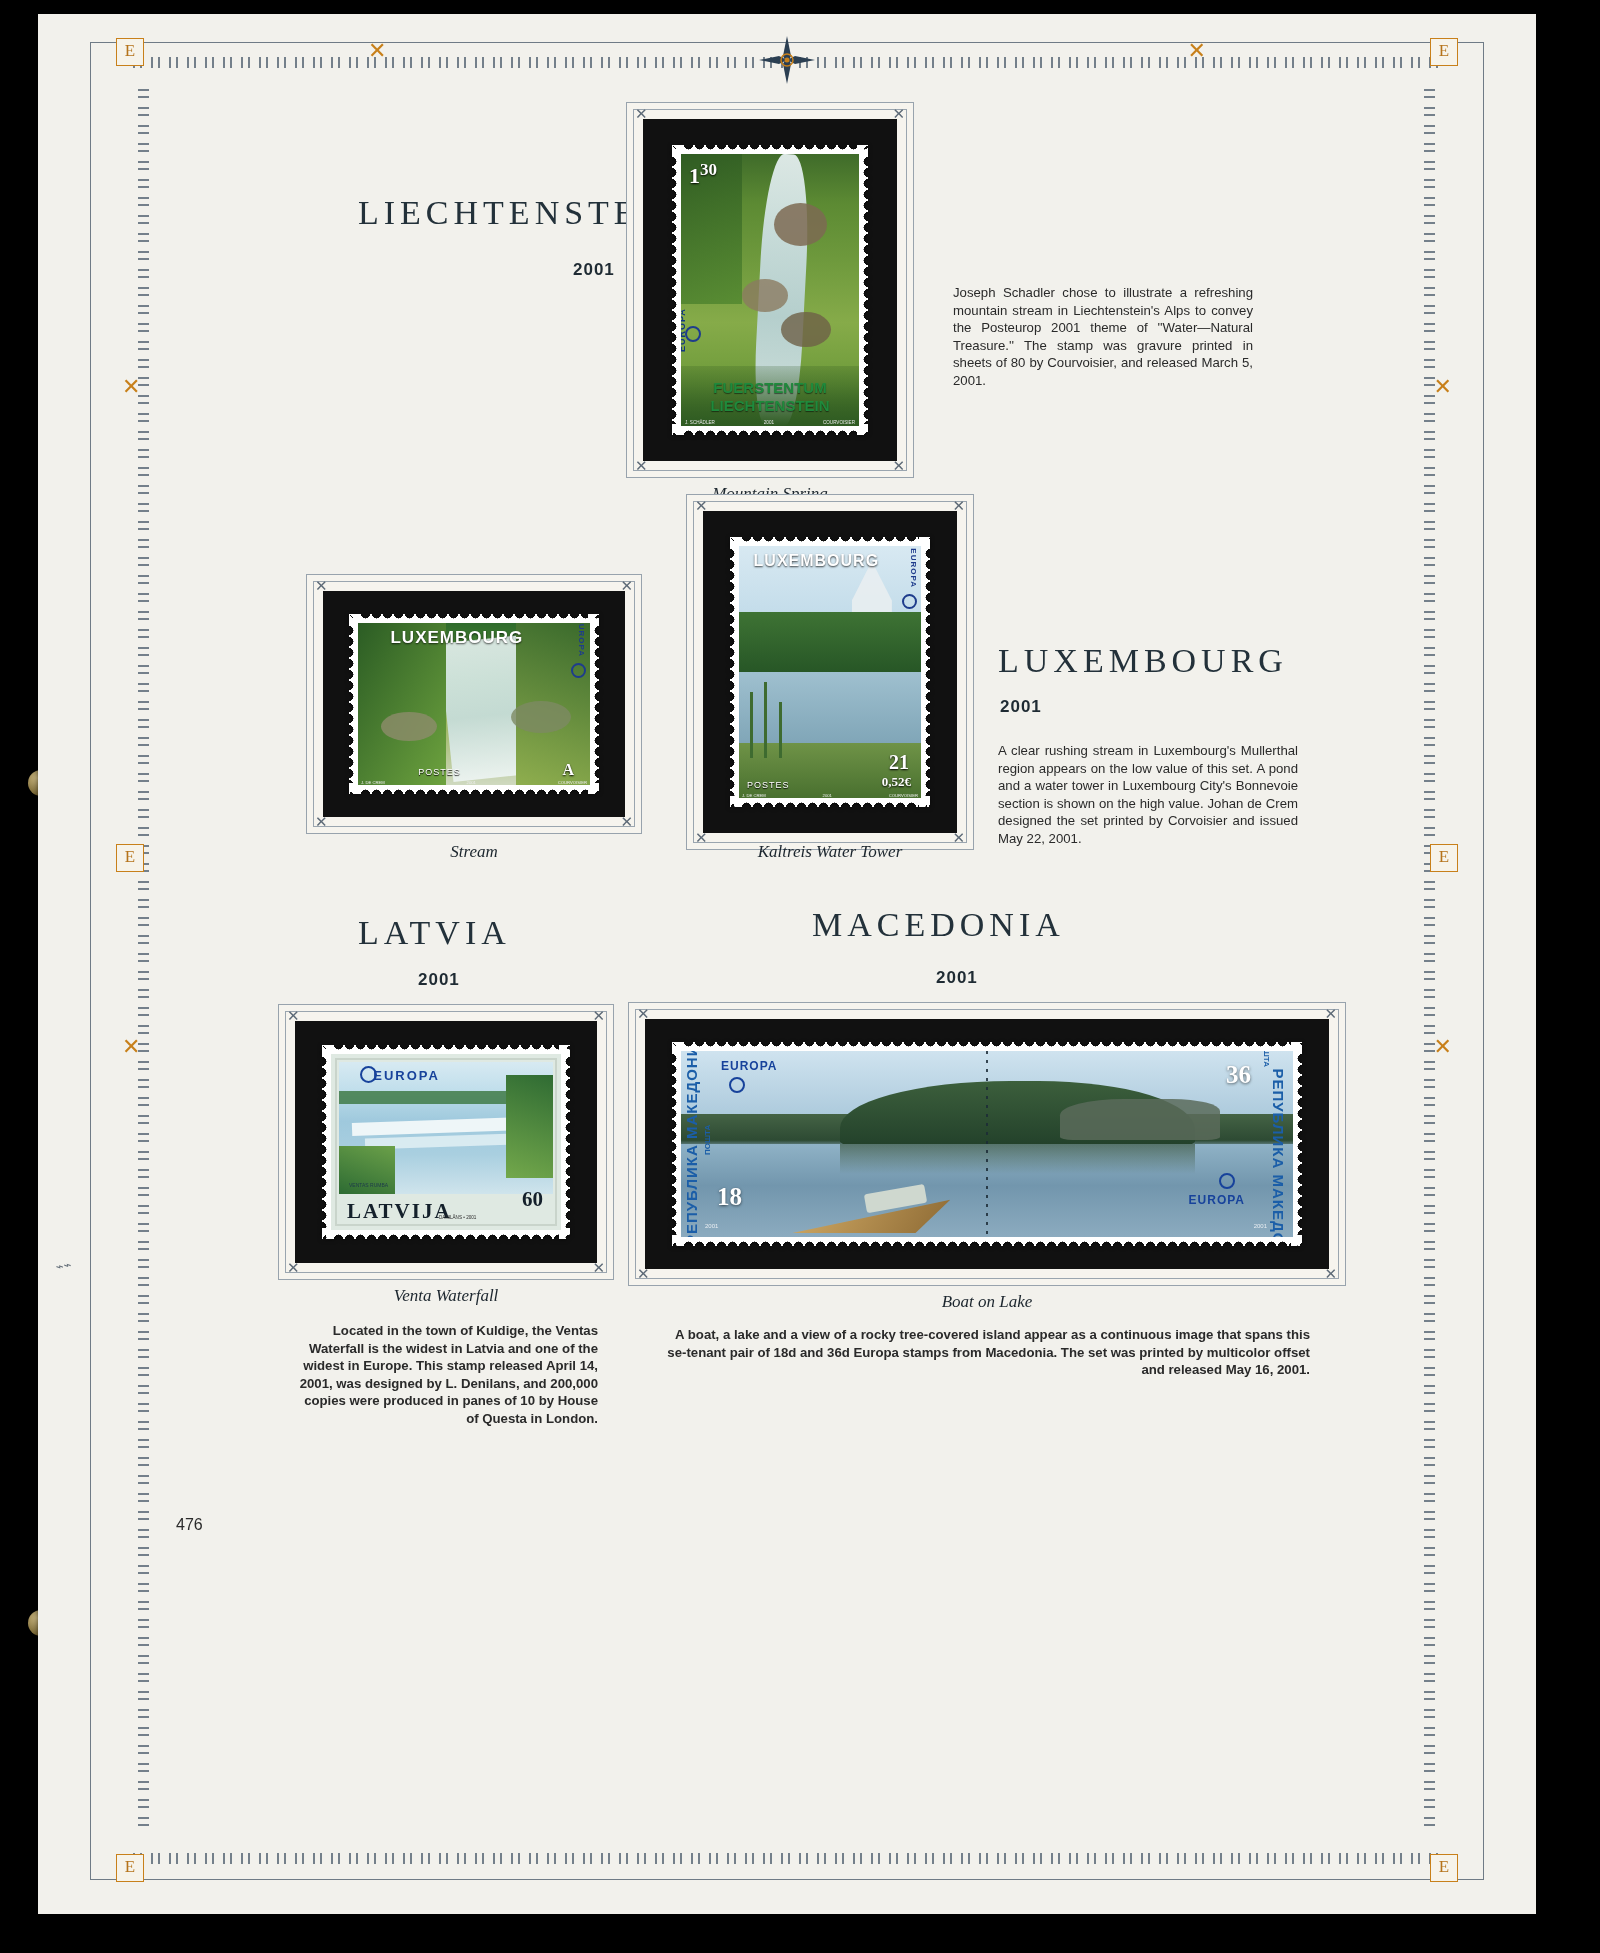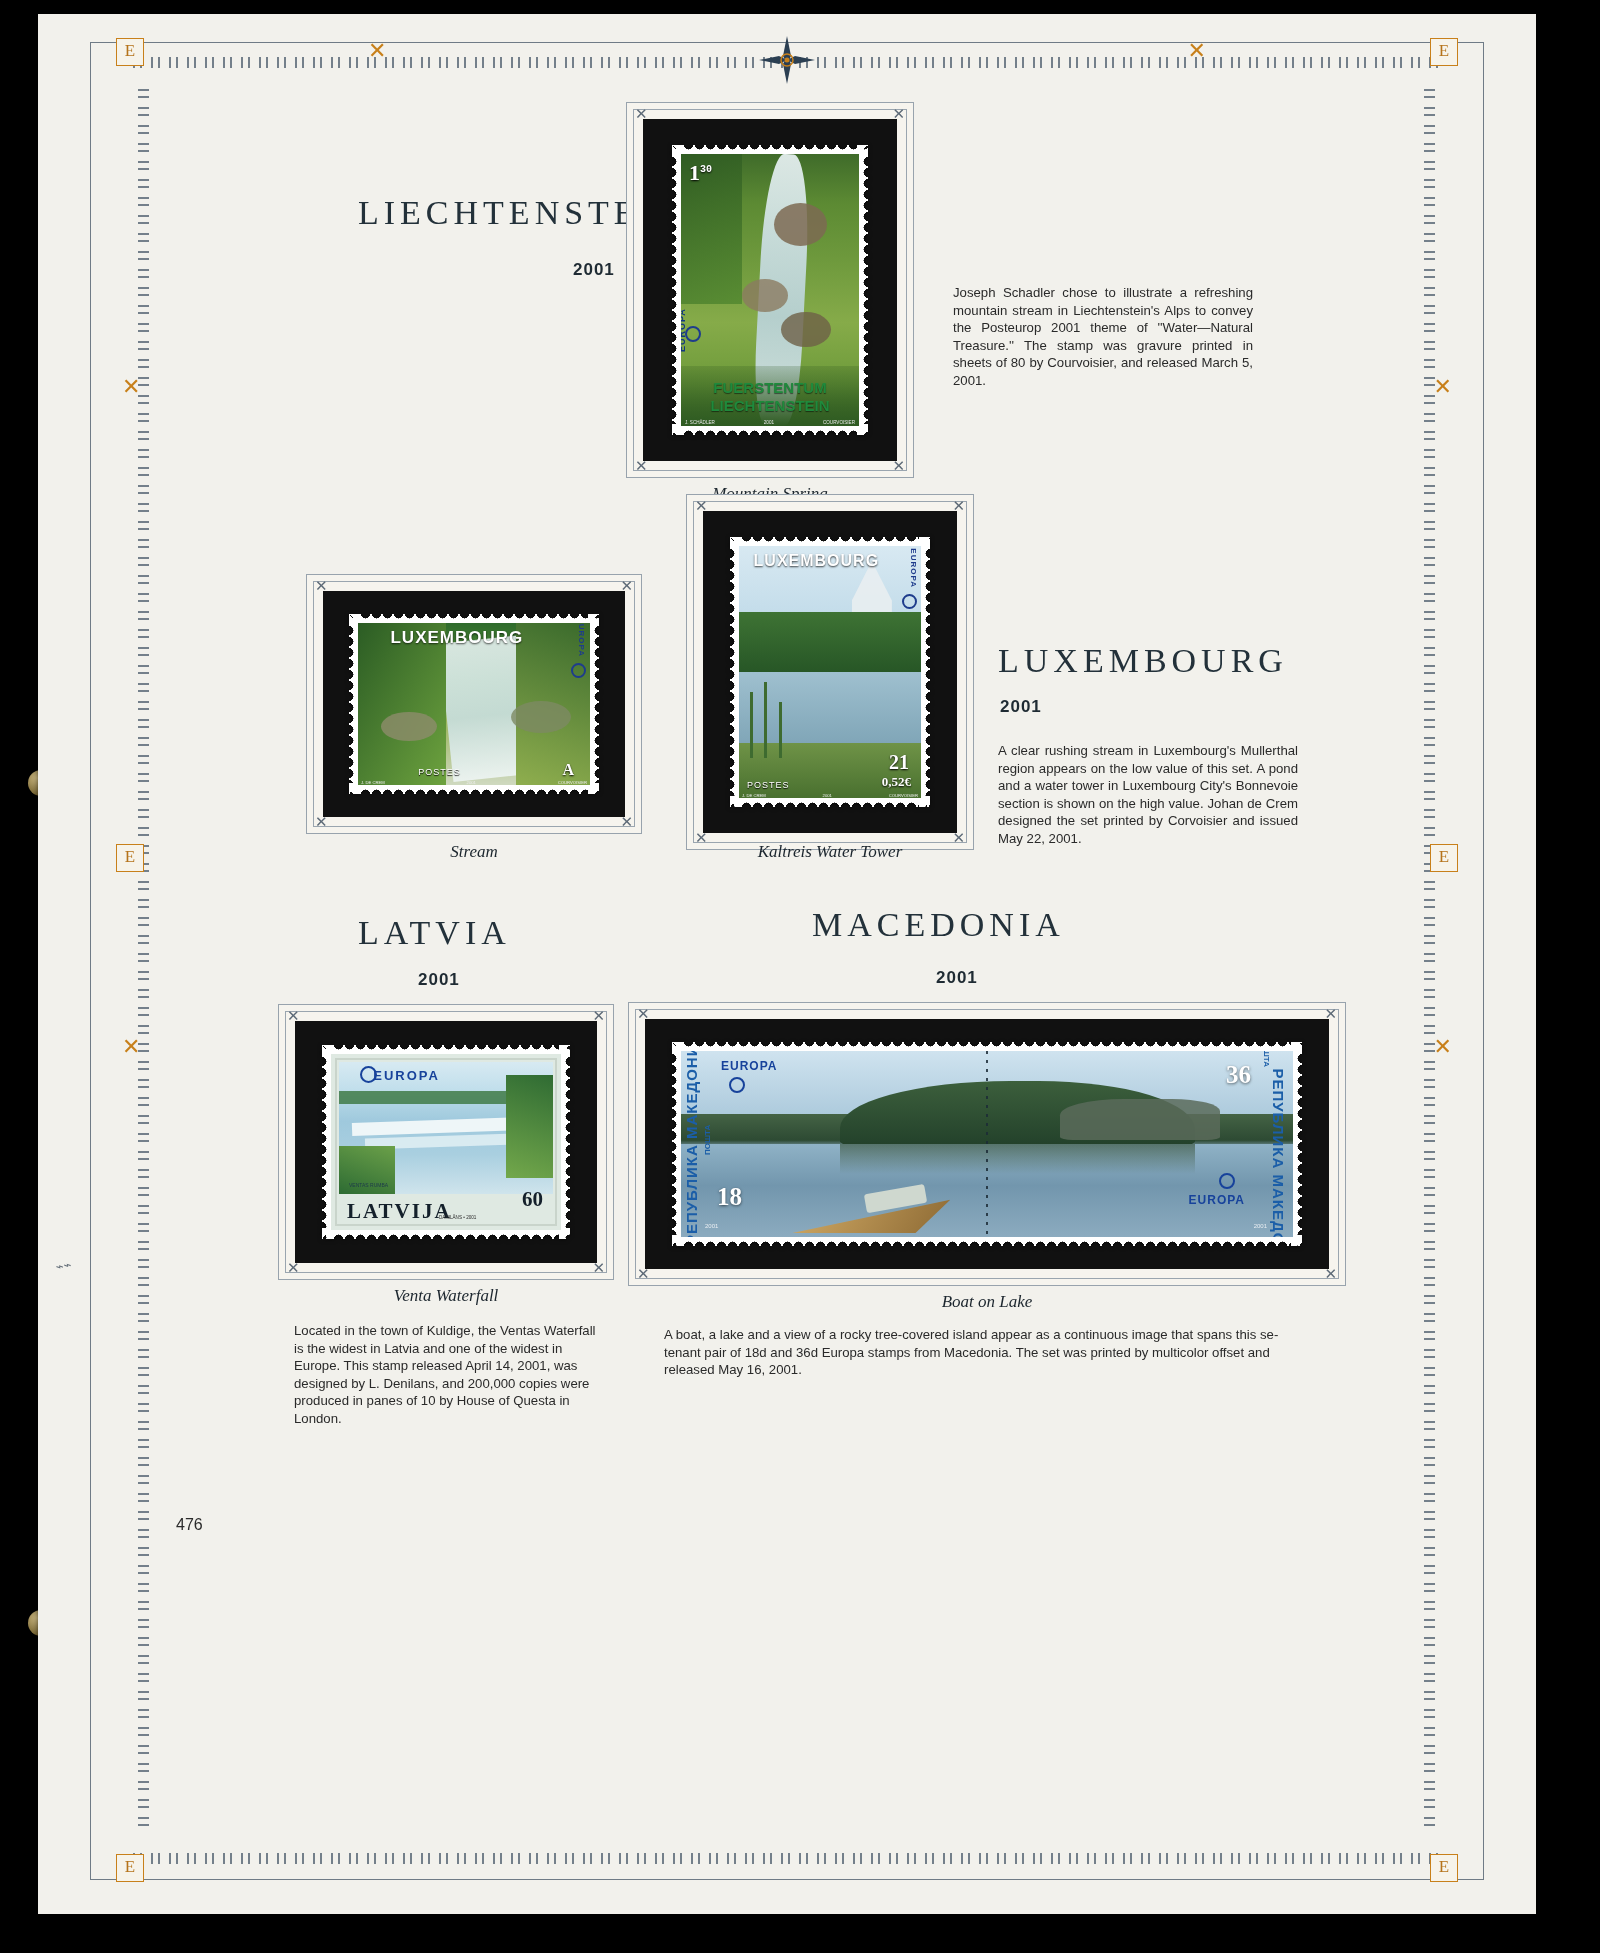--- a/index.html
+++ b/index.html
@@ -84,21 +84,21 @@
     letter-spacing:1px;
   }
   .caption{
     font-family:"Liberation Serif",serif;font-style:italic;font-size:17px;color:#1c262e;
     text-align:center;
   }
   .descr{
     font-family:"Liberation Sans",sans-serif;font-size:13.2px;line-height:17.6px;color:#2a2a2a;
     text-align:justify;
   }
-  .descr.center{text-align:left;}
+  .descr.center{text-align:right;font-weight:bold;}
 
   
   .mount{
     position:relative;background:#f6f4ee;border:1px solid #98a3ad;
     box-sizing:border-box;
   }
   .mount::before{
     content:"";position:absolute;left:6px;top:6px;right:6px;bottom:6px;
     border:1px solid #9aa5af;
   }
@@ -214,21 +214,21 @@
               <div class="stamp-art" style="background:linear-gradient(180deg,#3f6b2a 0%,#5c8a33 18%,#6f9a3d 40%,#86ab49 62%,#6d9a3a 85%,#4c7a2b 100%);">
 
                 <div style="position:absolute;left:44%;top:0;width:26%;height:100%;background:linear-gradient(180deg,#e9f2f4,#cfe1e6 30%,#b9d2d8 60%,#dbe9ec);transform:rotate(3deg);opacity:.92;border-radius:40% 40% 30% 30%;"></div>
                 <div style="position:absolute;left:52%;top:18%;width:30%;height:16%;background:#7c6a52;border-radius:50%;opacity:.85;"></div>
                 <div style="position:absolute;left:34%;top:46%;width:26%;height:12%;background:#8b7a60;border-radius:50%;opacity:.8;"></div>
                 <div style="position:absolute;left:56%;top:58%;width:28%;height:13%;background:#6e6047;border-radius:50%;opacity:.8;"></div>
                 <div style="position:absolute;left:0;top:0;width:34%;height:55%;background:linear-gradient(160deg,#2e5a22,#558a31);opacity:.9;"></div>
                 <div style="position:absolute;left:0;bottom:0;width:100%;height:22%;background:linear-gradient(180deg,rgba(40,80,26,.2),#2e5a22);"></div>
 
                 <div style="position:absolute;left:8px;top:6px;color:#fff;font-family:'Liberation Serif',serif;font-size:22px;font-weight:bold;text-shadow:0 1px 2px #000;">
-                  <span>1</span><span style="font-size:10px;vertical-align:super;font-family:Liberation Mono, monospace;">30</span>
+                  <span>1</span><span style="font-size:17px;vertical-align:super;">30</span>
                 </div>
 
                 <div class="europa-badge" style="left:6px;bottom:74px;font-size:9px;transform:rotate(-90deg);transform-origin:left bottom;color:#12377f;">EUROPA</div>
                 <div style="position:absolute;left:4px;bottom:84px;width:12px;height:12px;border:2px solid #1e3c8c;border-radius:50%;"></div>
 
                 <div style="position:absolute;left:0;right:0;bottom:30px;text-align:center;color:#1f8a3c;font-family:'Liberation Sans',sans-serif;font-weight:bold;font-size:15px;text-shadow:0 1px 1px rgba(0,0,0,.5);">FUERSTENTUM</div>
                 <div style="position:absolute;left:0;right:0;bottom:12px;text-align:center;color:#1f8a3c;font-family:'Liberation Sans',sans-serif;font-weight:bold;font-size:15px;text-shadow:0 1px 1px rgba(0,0,0,.5);">LIECHTENSTEIN</div>
                 <div style="position:absolute;left:0;right:0;bottom:1px;display:flex;justify-content:space-between;padding:0 4px;font-size:4.6px;color:#e7e7e7;font-family:'Liberation Sans',sans-serif;">
                   <span>J. SCHÄDLER</span>
                   <span>2001</span>

